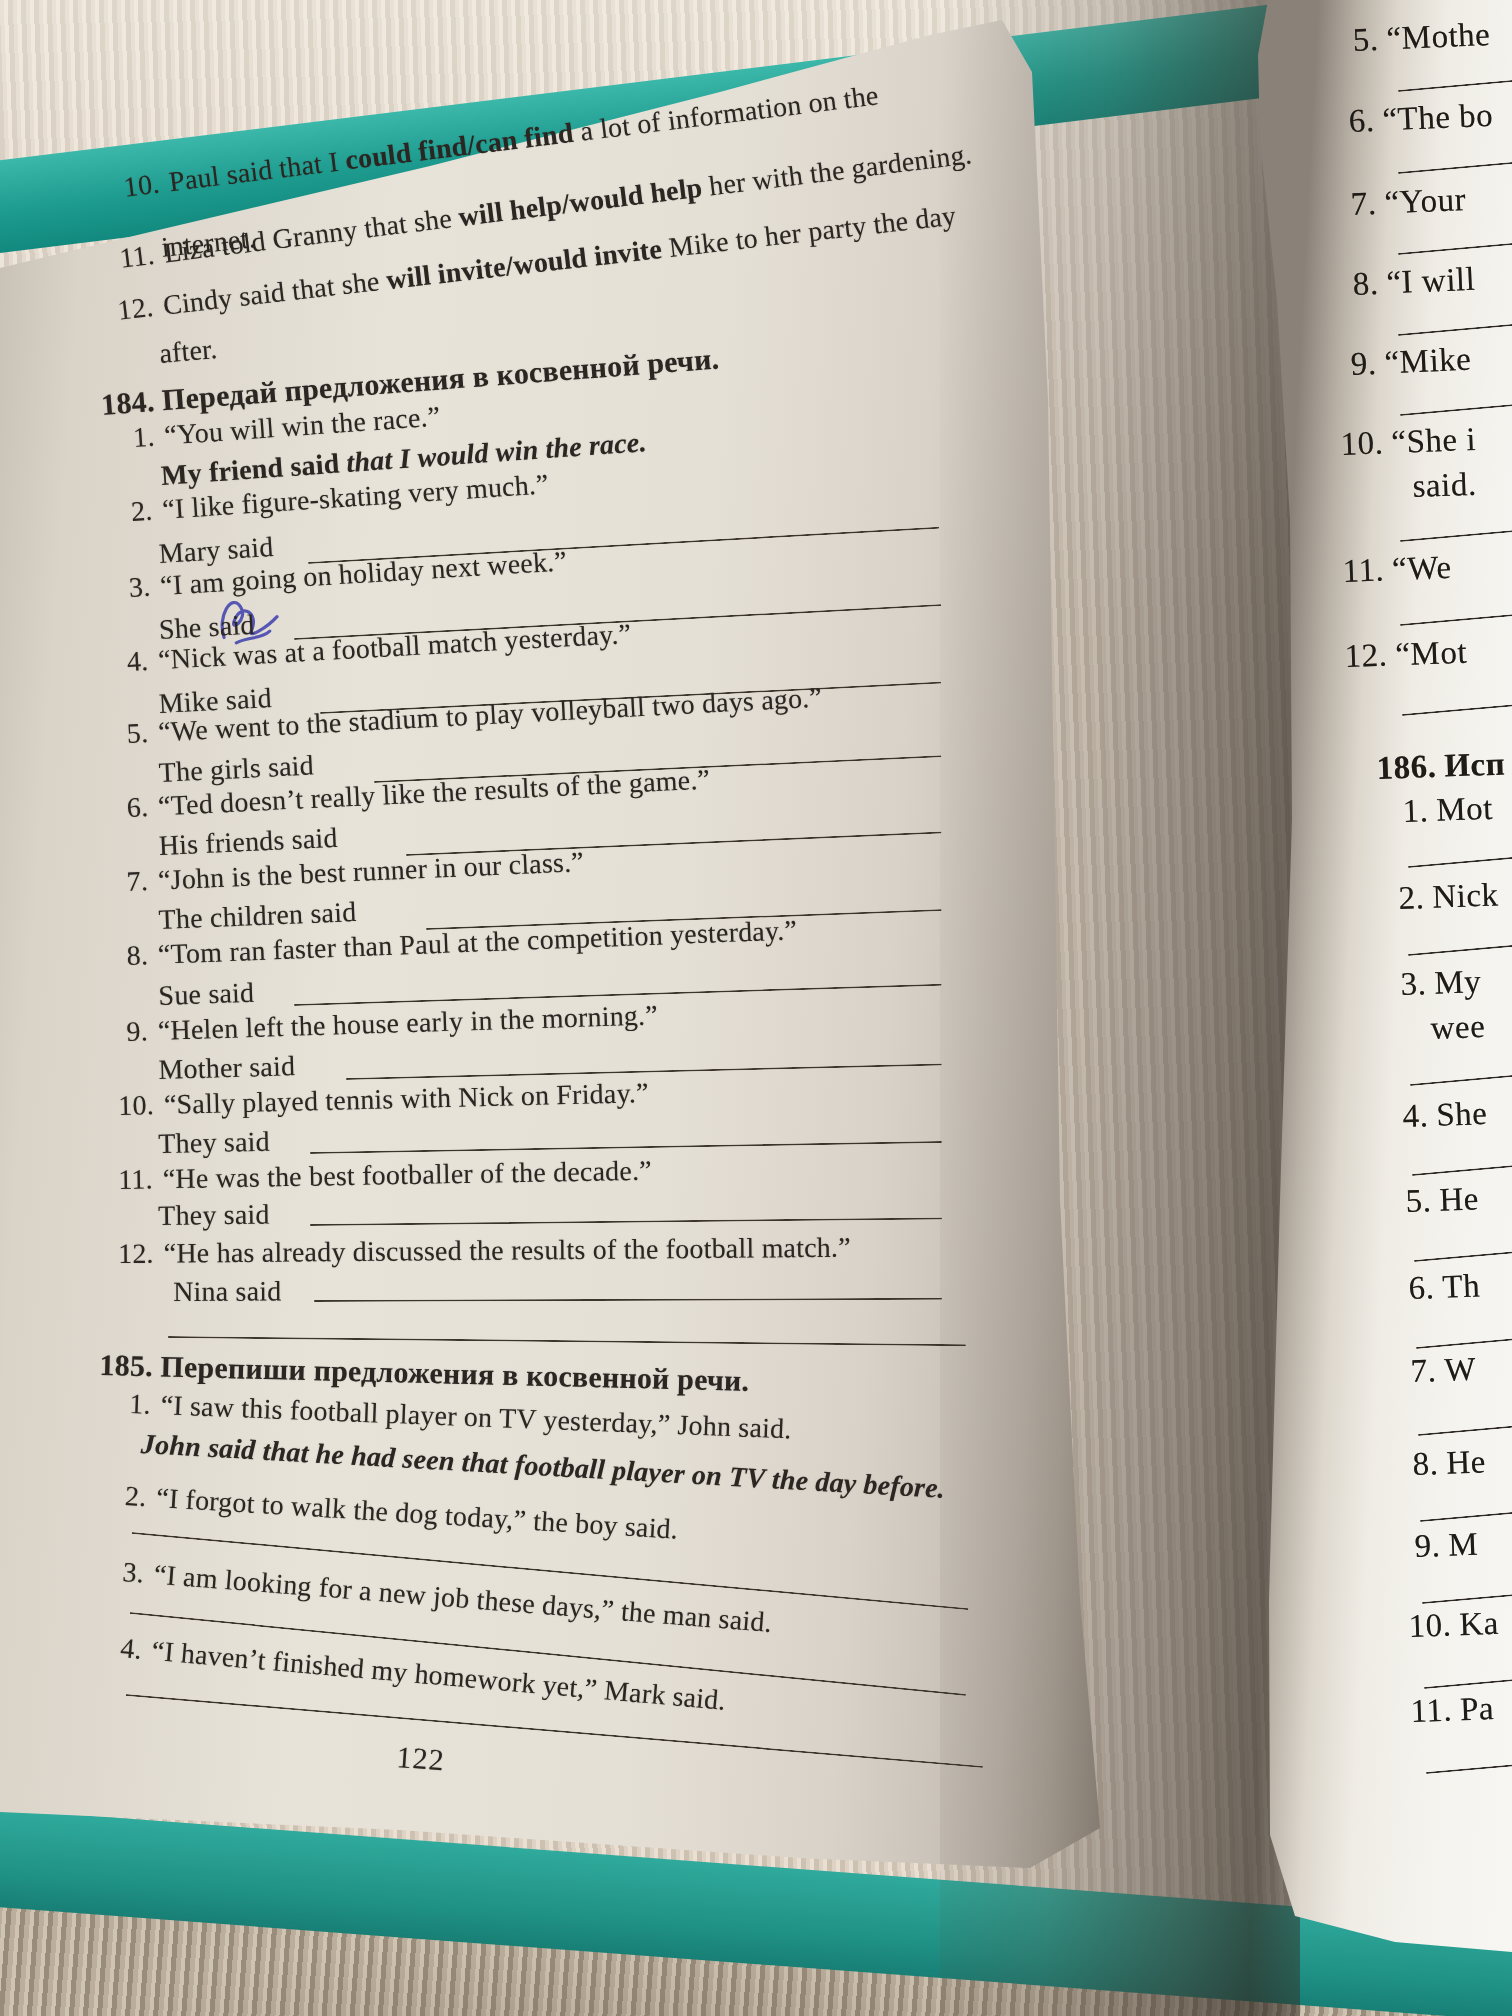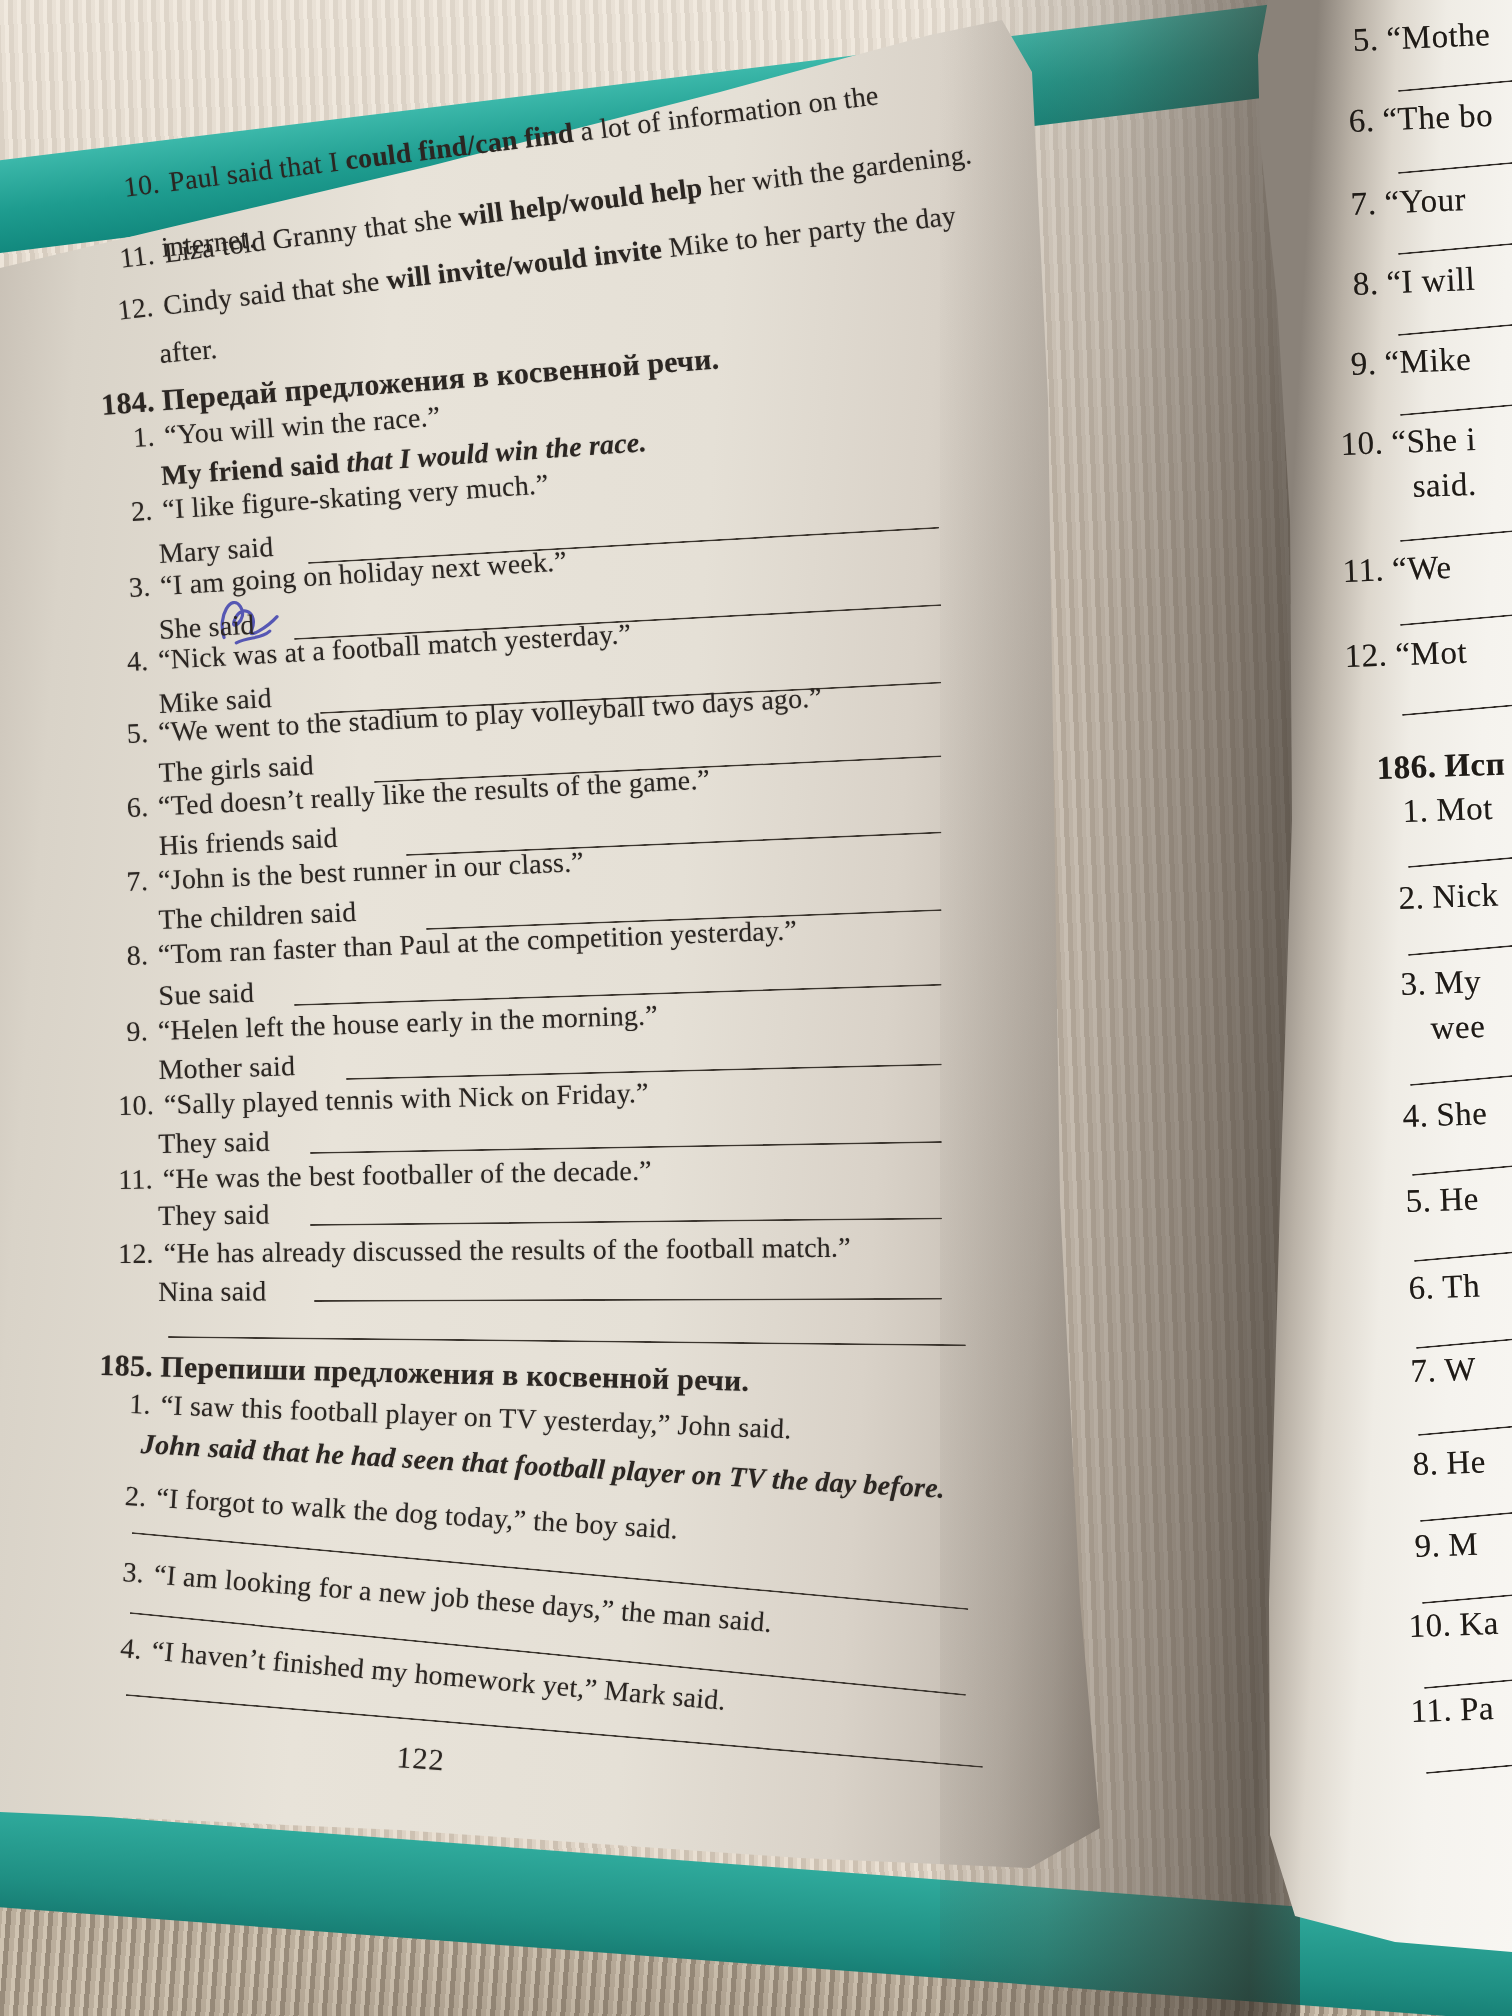--- a/index.html
+++ b/index.html
@@ -105,21 +105,21 @@
       <div class="t lp" style="left: 126px; top: 1016px; --r: -1.8deg;"><span class="num">9.</span><span class="">“Helen left the house early in the morning.”</span></div>
       <div class="t lp" style="left: 158px; top: 1054px; --r: -1.6deg;"><span class="">Mother said</span></div>
       <div class="aline" style="left: 346px; top: 1078px; width: 596px; --r: -1.4deg;"></div>
       <div class="t lp" style="left: 118px; top: 1090px; --r: -1.4deg;"><span class="num">10.</span><span class="">“Sally played tennis with Nick on Friday.”</span></div>
       <div class="t lp" style="left: 158px; top: 1128px; --r: -1.2deg;"><span class="">They said</span></div>
       <div class="aline" style="left: 310px; top: 1152px; width: 632px; --r: -1deg;"></div>
       <div class="t lp" style="left: 118px; top: 1164px; --r: -1deg;"><span class="num">11.</span><span class="">“He was the best footballer of the decade.”</span></div>
       <div class="t lp" style="left: 158px; top: 1200px; --r: -0.8deg;"><span class="">They said</span></div>
       <div class="aline" style="left: 310px; top: 1224px; width: 632px; --r: -0.6deg;"></div>
       <div class="t lp" style="left: 118px; top: 1238px; --r: -0.5deg;"><span class="num">12.</span><span class="">“He has already discussed the results of the football match.”</span></div>
-      <div class="t lp" style="left: 158px; top: 1276px; --r: -0.3deg;"><span class="">Nina said</span></div>
+      <div class="t lp" style="left: 173px; top: 1276px; --r: -0.3deg;"><span class="">Nina said</span></div>
       <div class="aline" style="left: 314px; top: 1300px; width: 628px; --r: -0.2deg;"></div>
       <div class="aline" style="left: 168px; top: 1336px; width: 798px; --r: 0.6deg;"></div>
       <div class="t lp" style="left: 130px; top: 1388px; --r: 2.2deg;"><span class="num">1.</span><span class="">“I saw this football player on TV yesterday,” John said.</span></div>
       <div class="t lp" style="left: 142px; top: 1428px; --r: 3.2deg;"><span class="bi">John said that he had seen that football player on TV the day before.</span></div>
       <div class="t lp" style="left: 126px; top: 1480px; --r: 3.5deg;"><span class="num">2.</span><span class="">“I forgot to walk the dog today,” the boy said.</span></div>
       <div class="aline" style="left: 132px; top: 1532px; width: 840px; --r: 5.2deg;"></div>
       <div class="t lp" style="left: 124px; top: 1556px; --r: 4.5deg;"><span class="num">3.</span><span class="">“I am looking for a new job these days,” the man said.</span></div>
       <div class="aline" style="left: 130px; top: 1612px; width: 840px; --r: 5.6deg;"></div>
       <div class="t lp" style="left: 122px; top: 1632px; --r: 5deg;"><span class="num">4.</span><span class="">“I haven’t finished my homework yet,” Mark said.</span></div>
       <div class="aline" style="left: 126px; top: 1694px; width: 860px; --r: 4.8deg;"></div>

